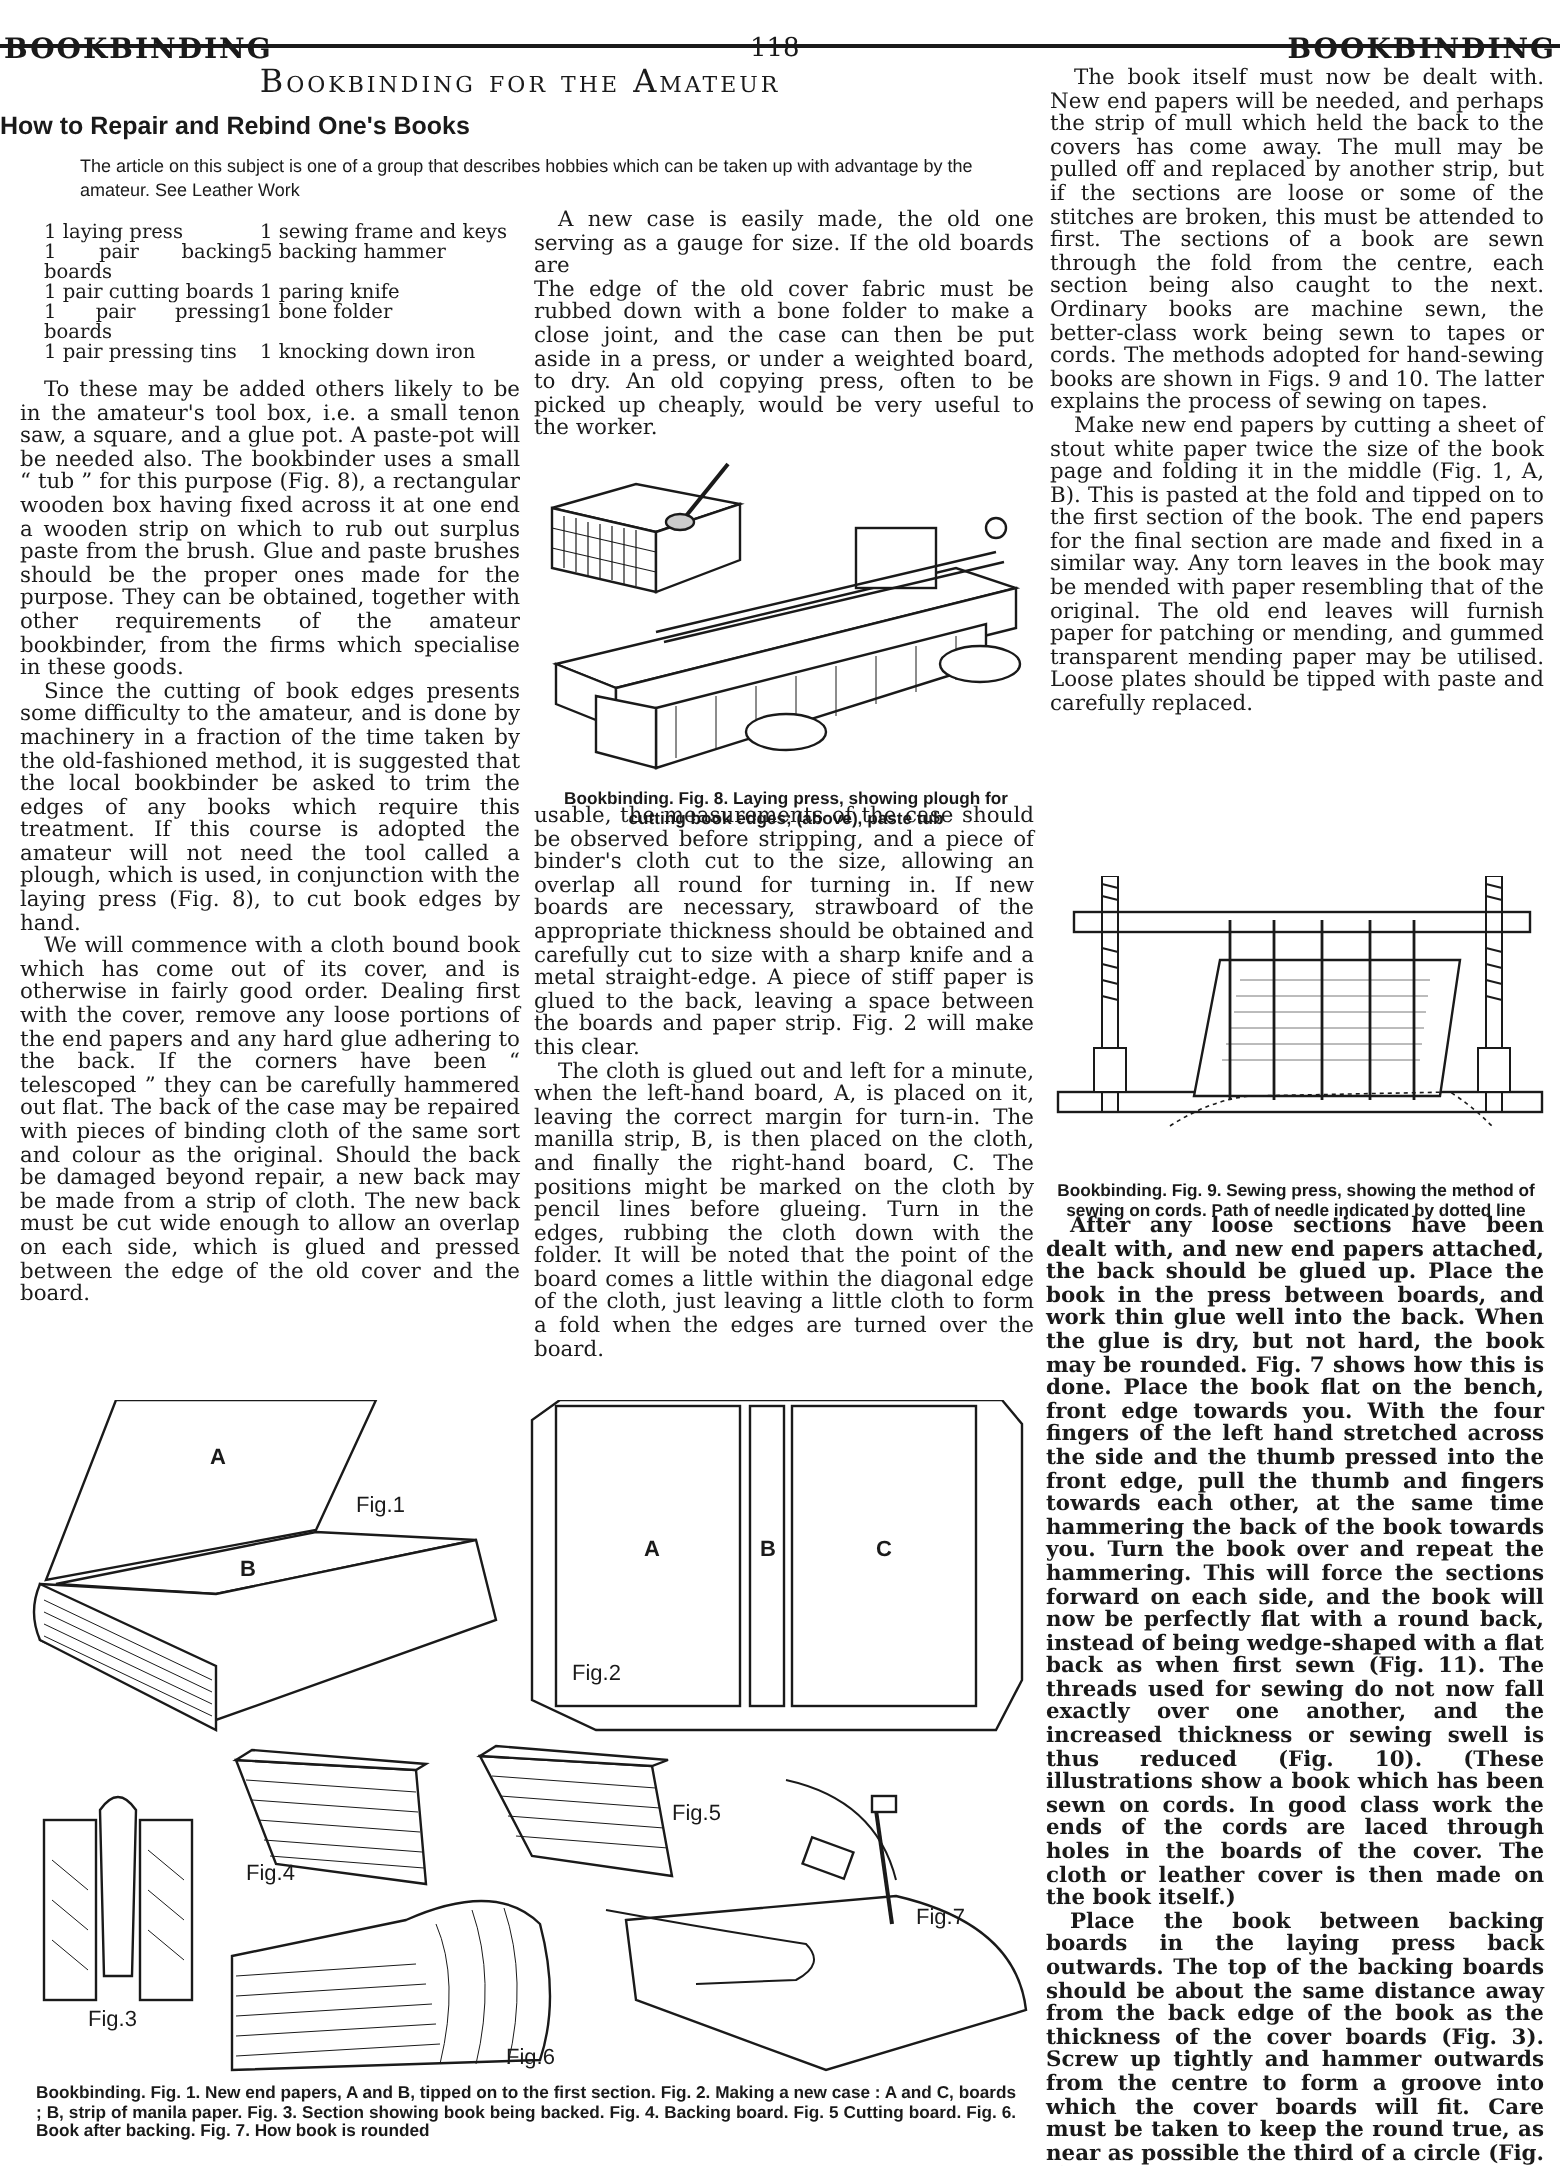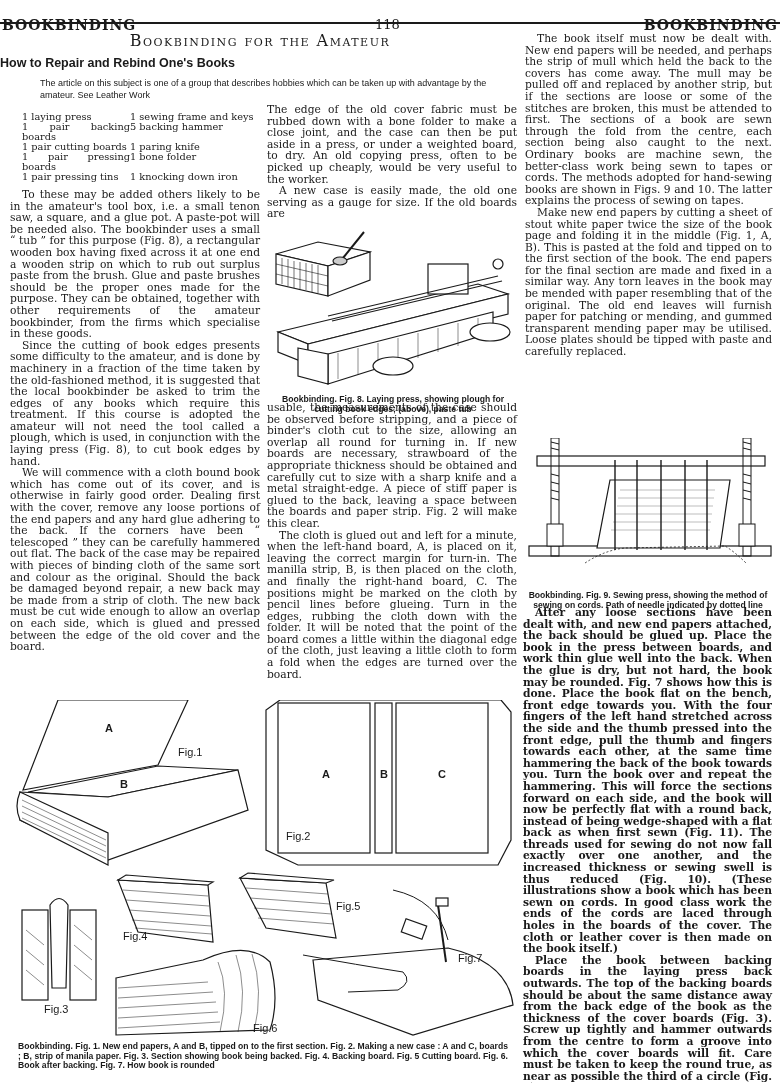--- a/index.html
+++ b/index.html
@@ -61,22 +61,22 @@
     <span>1 bone folder</span>
     <span>1 pair pressing tins</span>
     <span>1 knocking down iron</span>
   </div>
   <p>To these may be added others likely to be in the amateur's tool box, i.e. a small tenon saw, a square, and a glue pot.  A paste-pot will be needed also.  The bookbinder uses a small “ tub ” for this purpose (Fig. 8), a rectangular wooden box having fixed across it at one end a wooden strip on which to rub out surplus paste from the brush.  Glue and paste brushes should be the proper ones made for the purpose.  They can be obtained, together with other requirements of the amateur bookbinder, from the firms which specialise in these goods.</p>
   <p>Since the cutting of book edges presents some difficulty to the amateur, and is done by machinery in a fraction of the time taken by the old-fashioned method, it is suggested that the local bookbinder be asked to trim the edges of any books which require this treatment.  If this course is adopted the amateur will not need the tool called a plough, which is used, in conjunction with the laying press (Fig. 8), to cut book edges by hand.</p>
   <p>We will commence with a cloth bound book which has come out of its cover, and is otherwise in fairly good order.  Dealing first with the cover, remove any loose portions of the end papers and any hard glue adhering to the back.  If the corners have been “ telescoped ” they can be carefully hammered out flat.  The back of the case may be repaired with pieces of binding cloth of the same sort and colour as the original.  Should the back be damaged beyond repair, a new back may be made from a strip of cloth.  The new back must be cut wide enough to allow an overlap on each side, which is glued and pressed between the edge of the old cover and the board.</p>
 </div>
 
 <div class="col" id="col2">
+  <p>A new case is easily made, the old one serving as a gauge for size.  If the old boards are</p>
   <p style="text-indent:0">The edge of the old cover fabric must be rubbed down with a bone folder to make a close joint, and the case can then be put aside in a press, or under a weighted board, to dry.  An old copying press, often to be picked up cheaply, would be very useful to the worker.</p>
-  <p>A new case is easily made, the old one serving as a gauge for size.  If the old boards are</p>
 </div>
 
 <div class="fig" style="left:268px; top:224px; width:250px; height:168px;">
   <svg width="250" height="168" viewBox="0 0 250 168" stroke="#1a1a1a" fill="none" stroke-width="1.2">
 
     <g>
       <polygon points="8,30 50,18 102,28 60,42" fill="#fff"></polygon>
       <polygon points="8,30 60,42 60,72 8,60" fill="#fff"></polygon>
       <polygon points="60,42 102,28 102,56 60,72" fill="#fff"></polygon>
       <g stroke-width="0.6">

